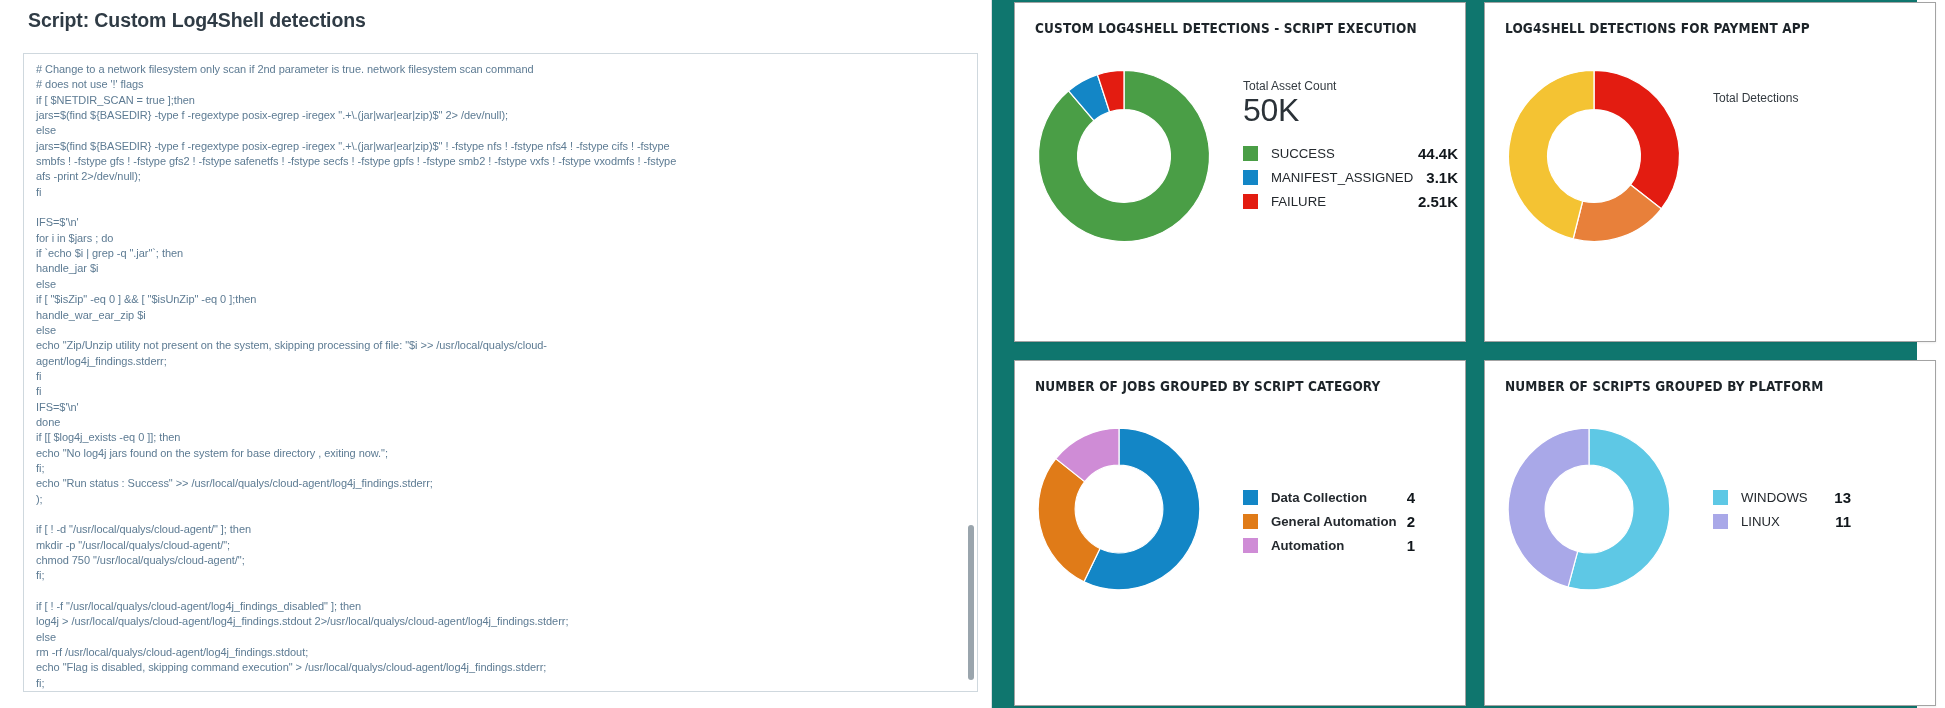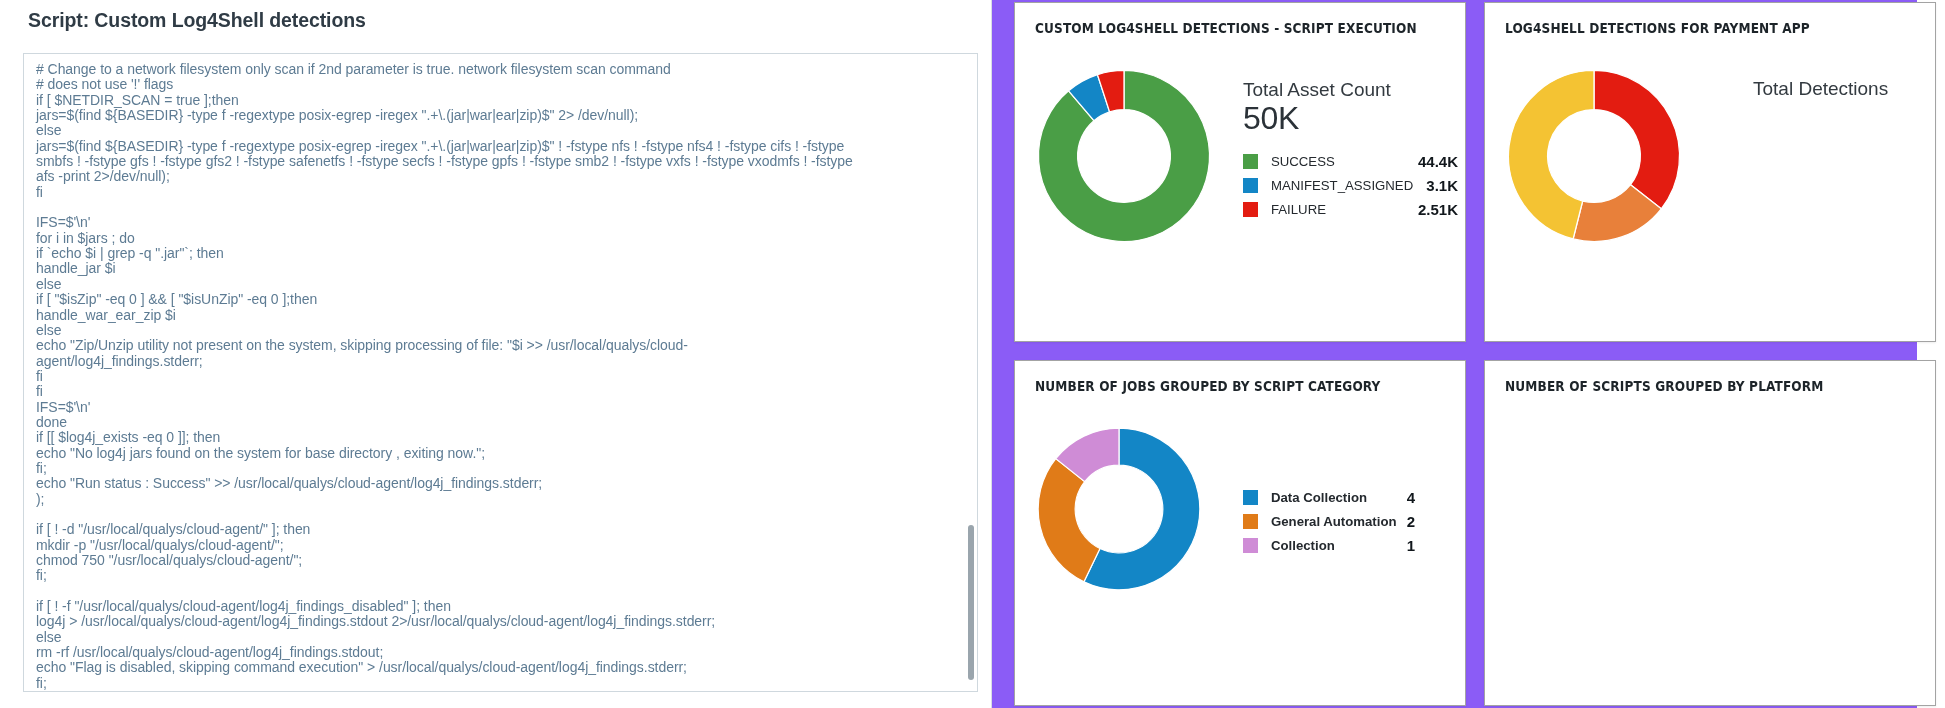--- a/index.html
+++ b/index.html
@@ -3,21 +3,21 @@
 <meta charset="utf-8">
 <style>
   * { box-sizing: border-box; }
   html, body {
     margin: 0; padding: 0;
     width: 1945px; height: 708px;
     background: #ffffff;
     font-family: "Liberation Sans", sans-serif;
     overflow: hidden;
   }
-  .app { position: relative; width: 1917px; height: 708px; background: #8b5cf6; }
+  .app { position: relative; width: 1917px; height: 708px; background: #0f766e; }
 
   
   .script-panel {
     position: absolute; left: 0; top: 0;
     width: 992px; height: 708px;
     background: #ffffff;
     border-right: 1px solid #d9dee3;
   }
   .script-title {
     position: absolute; left: 28px; top: 9px;
@@ -29,21 +29,21 @@
     width: 955px; height: 639px;
     border: 1px solid #cfd8de;
     background: #ffffff;
     overflow: hidden;
   }
   .script-code {
     position: absolute; left: 12px; top: 8px;
     width: 950px;
     color: #5d7b93;
     font-family: "Liberation Sans", sans-serif;
-    font-size: 14px;
+    font-size: 11px;
     line-height: 15.35px;
     white-space: pre;
     letter-spacing: -0.05px;
   }
   .scrollbar-track {
     position: absolute; right: 1px; top: 1px;
     width: 9px; height: 637px; background: #ffffff;
   }
   .scrollbar-thumb {
     position: absolute; right: 2px; top: 470px;
@@ -75,26 +75,26 @@
     white-space: nowrap;
   }
 
   .chart-area { position: absolute; left: 0; top: 46px; width: 100%; bottom: 0; }
   .donut-wrap { position: absolute; left: 18px; top: 16px; width: 182px; height: 182px; }
   .donut { width: 182px; height: 182px; }
   .donut.small { width: 172px; height: 172px; }
 
   .legend-block { position: absolute; }
   #legend-0 { left: 228px; top: 30px; }
-  #legend-1 { left: 228px; top: 29px; margin-left: 40px; }
+  #legend-1 { left: 228px; top: 42px; }
   #legend-2 { left: 228px; top: 78px; }
   #legend-3 { left: 228px; top: 78px; }
 
   .total-label {
-    font-size: 19px; color: #333a40; margin-bottom: 1px;
+    font-size: 12px; color: #333a40; margin-bottom: 1px;
     white-space: nowrap;
   }
   .total-value {
     font-size: 32px; color: #2b3238; font-weight: normal;
     line-height: 32px; margin-bottom: 15px;
     letter-spacing: -0.3px;
   }
   .legend-row {
     display: flex; align-items: center;
     height: 24px; white-space: nowrap;
@@ -237,26 +237,48 @@
                 <span class="lg-label">Data Collection</span>
                 <span class="lg-value">4</span>
               </div>
               <div class="legend-row">
                 <span class="swatch" style="background: rgb(224, 123, 24);"></span>
                 <span class="lg-label">General Automation</span>
                 <span class="lg-value">2</span>
               </div>
               <div class="legend-row">
                 <span class="swatch" style="background: rgb(207, 140, 214);"></span>
-                <span class="lg-label">Collection</span>
+                <span class="lg-label">Automation</span>
                 <span class="lg-value">1</span>
               </div>
             </div>
         </div>
       </div>
     </div>
 
     <div class="card" id="card-3">
       <div class="card-title">NUMBER OF SCRIPTS GROUPED BY PLATFORM</div>
+      <div class="chart-area">
+        <div class="donut-wrap">
+          <svg class="donut small" viewBox="0 0 100 100">
+              <path d="M 50 3 A 47 47 0 1 1 37.83550488018154 95.39851383558621 L 43.400114349885726 74.63110857037125 A 25.5 25.5 0 1 0 50 24.5 Z" fill="#5ec8e5" stroke="#ffffff" stroke-width="0.7"></path>
+              <path d="M 37.83550488018154 95.39851383558621 A 47 47 0 0 1 49.99999999999999 3 L 49.99999999999999 24.5 A 25.5 25.5 0 0 0 43.400114349885726 74.63110857037125 Z" fill="#a9a8e8" stroke="#ffffff" stroke-width="0.7"></path>
+            </svg>
+        </div>
+        <div class="legend-block" id="legend-3">
+          <div class="legend-rows">
+              <div class="legend-row">
+                <span class="swatch" style="background: rgb(94, 200, 229);"></span>
+                <span class="lg-label">WINDOWS</span>
+                <span class="lg-value">13</span>
+              </div>
+              <div class="legend-row">
+                <span class="swatch" style="background: rgb(169, 168, 232);"></span>
+                <span class="lg-label">LINUX</span>
+                <span class="lg-value">11</span>
+              </div>
+            </div>
+        </div>
+      </div>
     </div>
 
   </section>
 </div>
 
 </body></html>

